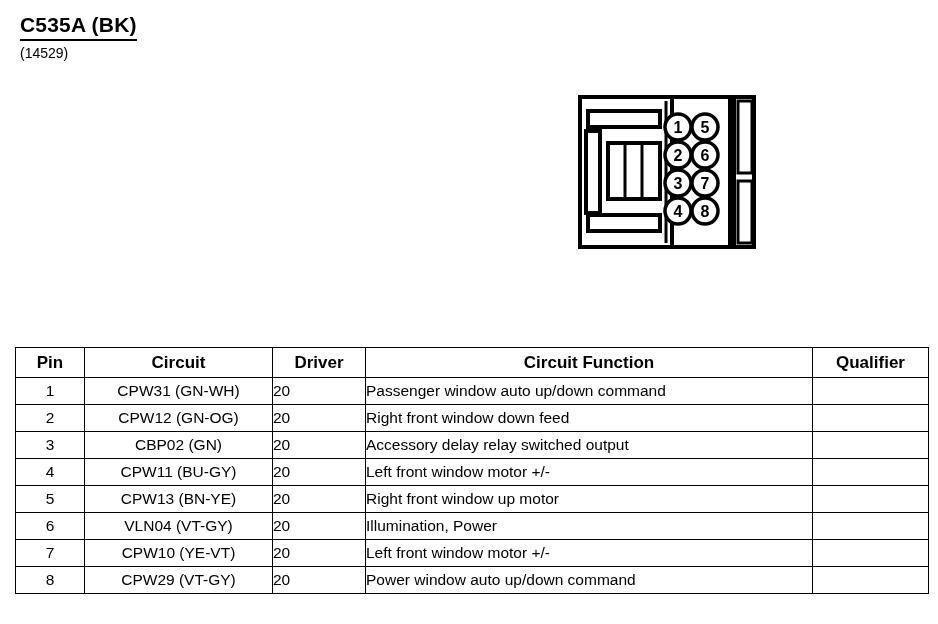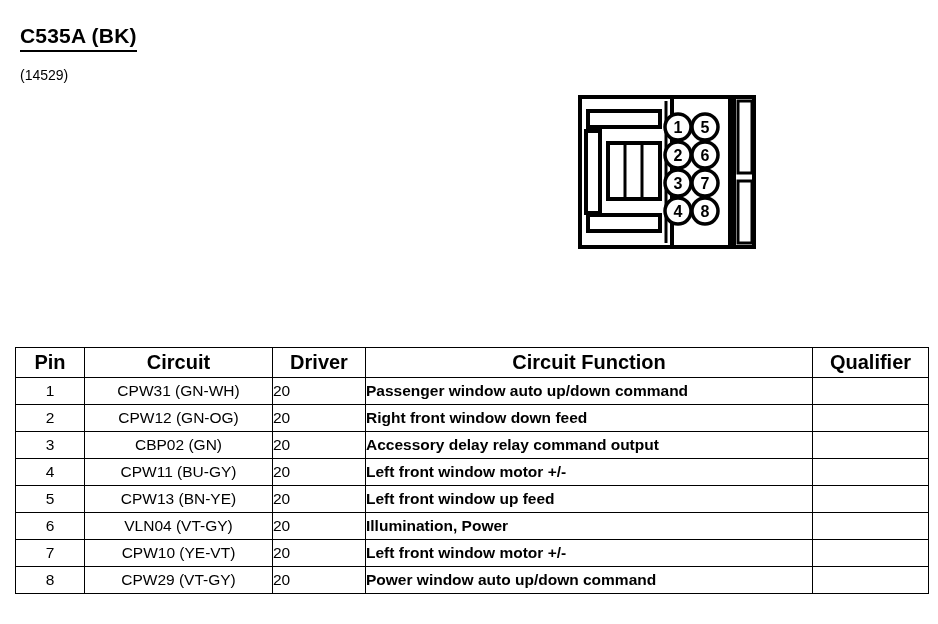--- a/index.html
+++ b/index.html
@@ -13,21 +13,21 @@
     position: relative;
     font-family: "Liberation Sans", sans-serif;
     color: #000000;
     overflow: hidden;
   }
 
   
   #header-block {
     position: absolute;
     left: 20px;
-    top: 23px;
+    top: 12px;
     width: 520px;
   }
   #connector-title {
     font-size: 21px;
     font-weight: bold;
     letter-spacing: 0.2px;
     line-height: 26px;
     display: inline-block;
     border-bottom: 2px solid #000;
     padding-bottom: 1px;
@@ -41,21 +41,21 @@
   }
   #part-description {
     font-size: 15.5px;
     line-height: 19px;
     margin-top: 2px;
     letter-spacing: 0.1px;
   }
   #part-alt-number {
     font-size: 14px;
     line-height: 18px;
-    margin-top: 14px;
+    margin-top: 3px;
   }
 
   
   #connector-illustration {
     position: absolute;
     left: 578px;
     top: 95px;
     width: 178px;
     height: 155px;
   }
@@ -81,31 +81,31 @@
     padding: 0;
     height: 26px;
     font-size: 15.5px;
     line-height: 26px;
     vertical-align: middle;
     overflow: hidden;
     white-space: nowrap;
   }
   table.pin-table thead th {
     font-weight: bold;
-    font-size: 20px;
+    font-size: 17px;
     text-align: center;
     height: 29px;
     line-height: 29px;
   }
   .col-pin      { width: 68px;  text-align: center; }
   .col-circuit  { width: 187px; text-align: center; margin-top: 20px; }
   .col-gauge    { width: 92px;  text-align: left; }
   .col-function { width: 446px; text-align: left; margin-left: 20px; }
   .col-qualifier{ width: 115px; text-align: center; }
-  td.col-function { padding-left: 7px; font-weight: bold; }
+  td.col-function { padding-left: 7px; }
 </style>
 </head>
 <body>
 
 <div id="header-block">
   <div id="connector-title">C535A (BK)</div>
   <div id="part-alt-number">(14529)</div>
 </div>
 
 <div id="connector-illustration">
@@ -179,35 +179,35 @@
         <td class="col-pin">2</td>
         <td class="col-circuit">CPW12 (GN-OG)</td>
         <td class="col-gauge">20</td>
         <td class="col-function">Right front window down feed</td>
         <td class="col-qualifier"></td>
       </tr>
       <tr>
         <td class="col-pin">3</td>
         <td class="col-circuit">CBP02 (GN)</td>
         <td class="col-gauge">20</td>
-        <td class="col-function">Accessory delay relay command output</td>
+        <td class="col-function">Accessory delay relay switched output</td>
         <td class="col-qualifier"></td>
       </tr>
       <tr>
         <td class="col-pin">4</td>
         <td class="col-circuit">CPW11 (BU-GY)</td>
         <td class="col-gauge">20</td>
         <td class="col-function">Left front window motor +/-</td>
         <td class="col-qualifier"></td>
       </tr>
       <tr>
         <td class="col-pin">5</td>
         <td class="col-circuit">CPW13 (BN-YE)</td>
         <td class="col-gauge">20</td>
-        <td class="col-function">Left front window up feed</td>
+        <td class="col-function">Right front window up motor</td>
         <td class="col-qualifier"></td>
       </tr>
       <tr>
         <td class="col-pin">6</td>
         <td class="col-circuit">VLN04 (VT-GY)</td>
         <td class="col-gauge">20</td>
         <td class="col-function">Illumination, Power</td>
         <td class="col-qualifier"></td>
       </tr>
       <tr>

